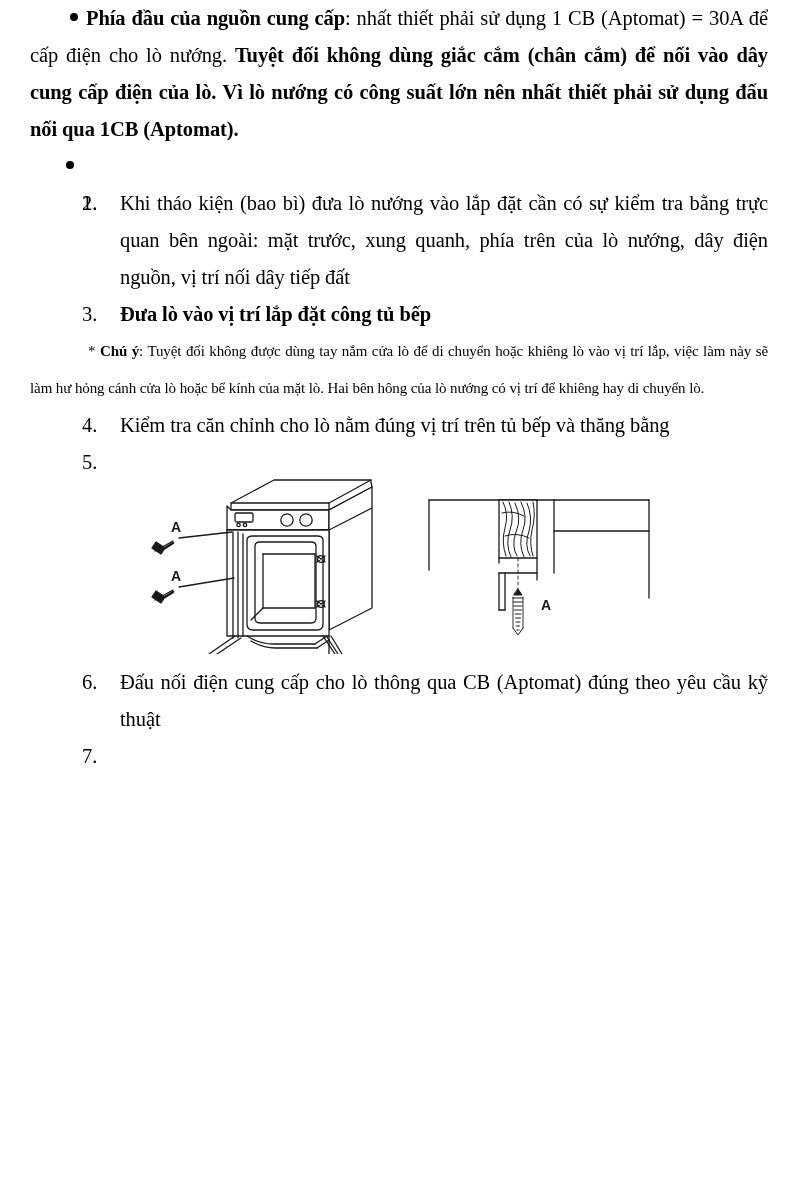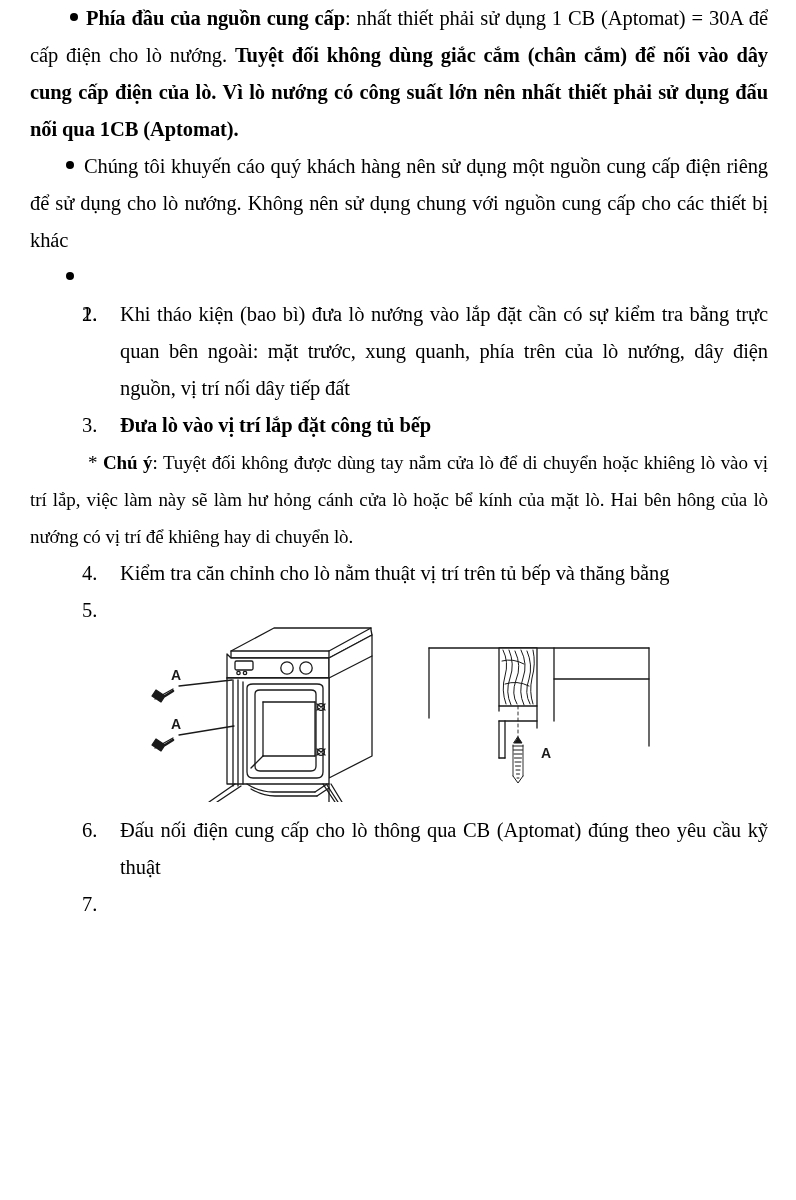--- a/index.html
+++ b/index.html
@@ -79,21 +79,21 @@
     position: absolute;
     left: 52px;
     top: 0;
     width: 34px;
     text-align: left;
     font-size: 20.5px;
   }
   .num-item.nojust { text-align: left; }
 
   .note-line {
-    font-size: 19px;
+    font-size: 15px;
     line-height: 37px;
     text-align: justify;
     letter-spacing: -0.1px;
     margin: 0;
     text-indent: 58px;
   }
 
   
   .figure-wrap {
     width: 100%;
@@ -111,23 +111,20 @@
 </head>
 <body>
 
 <div class="page">
 
   <p class="para bullet-para">
     <span class="b-dot"></span><b>Phía đầu của nguồn cung cấp</b><span>: nhất thiết phải sử dụng 1 CB (Aptomat) = 30A để cấp điện cho lò nướng. </span><b>Tuyệt đối không dùng giắc cắm (chân cắm) để nối vào dây cung cấp điện của lò. Vì lò nướng có công suất lớn nên nhất thiết phải sử dụng đấu nối qua 1CB (Aptomat).</b>
   </p>
 
 
-  <p class="para bullet-para">
-    <span class="b-dot tight"></span><span>Chúng tôi khuyến cáo quý khách hàng nên sử dụng một nguồn cung cấp điện riêng để sử dụng cho lò nướng. Không nên sử dụng chung với nguồn cung cấp cho các thiết bị khác</span>
-  </p>
 
   <p class="para bullet-para">
     <span class="b-dot tight"></span>
   </p>
 
 
   <ul class="num-list">
     <li class="num-item">
       <span class="num">1.</span>
     </li>
@@ -141,21 +138,21 @@
     </li>
   </ul>
 
   <p class="note-line">
     <span>*</span>&nbsp;<b>Chú ý</b><span>: Tuyệt đối không được dùng tay nắm cửa lò để di chuyển hoặc khiêng lò vào vị trí lắp, việc làm này sẽ làm hư hỏng cánh cửa lò hoặc bể kính của mặt lò. Hai bên hông của lò nướng có vị trí để khiêng hay di chuyển lò.</span>
   </p>
 
   <ul class="num-list">
     <li class="num-item nojust">
       <span class="num">4.</span>
-      <span>Kiểm tra căn chỉnh cho lò nằm thuật vị trí trên tủ bếp và thăng bằng</span>
+      <span>Kiểm tra căn chỉnh cho lò nằm đúng vị trí trên tủ bếp và thăng bằng</span>
     </li>
     <li class="num-item nojust">
       <span class="num">5.</span>
     </li>
   </ul>
 
   <div class="figure-wrap">
     <div class="figure">
       <svg width="520" height="196" viewBox="0 0 520 196" xmlns="http://www.w3.org/2000/svg" fill="none" stroke="#1a1a1a" stroke-width="1.3" stroke-linejoin="round" stroke-linecap="round">
 

